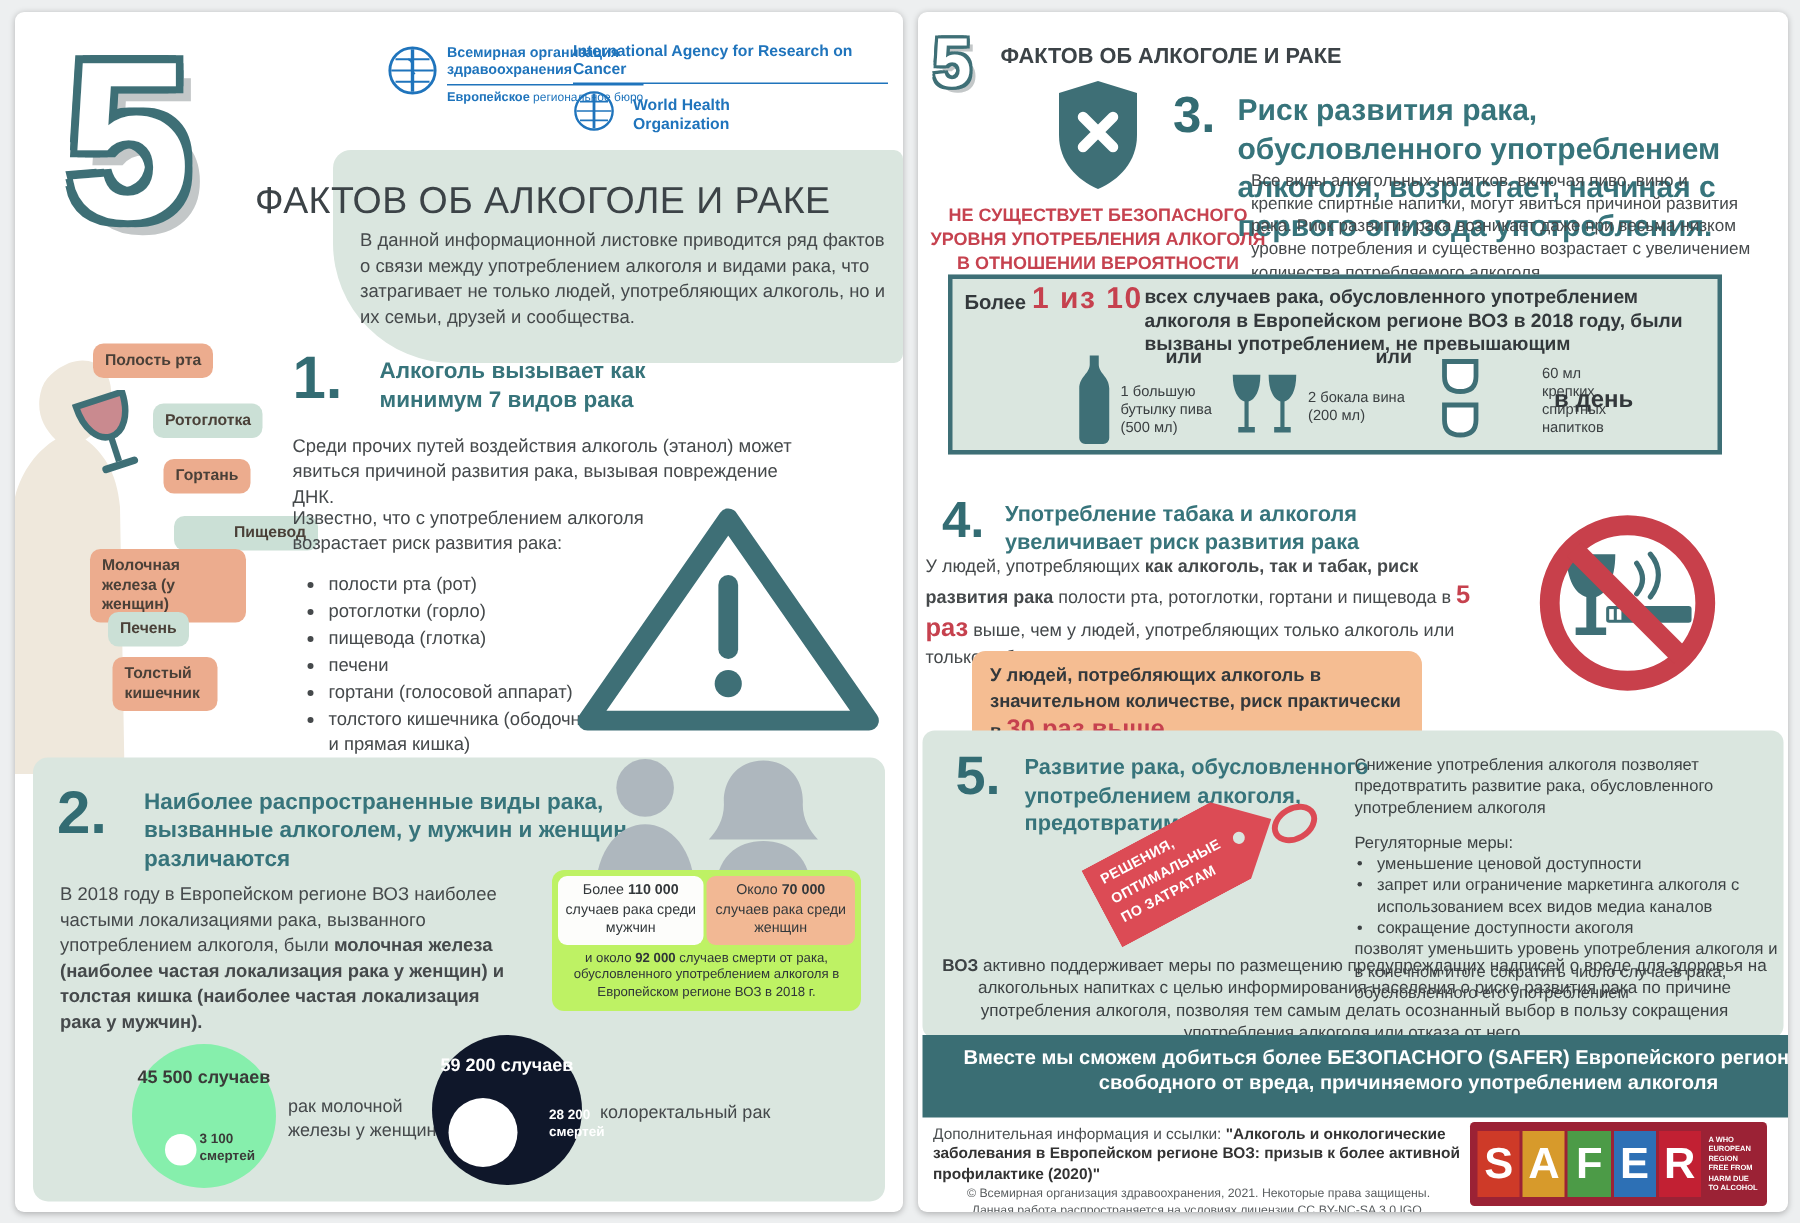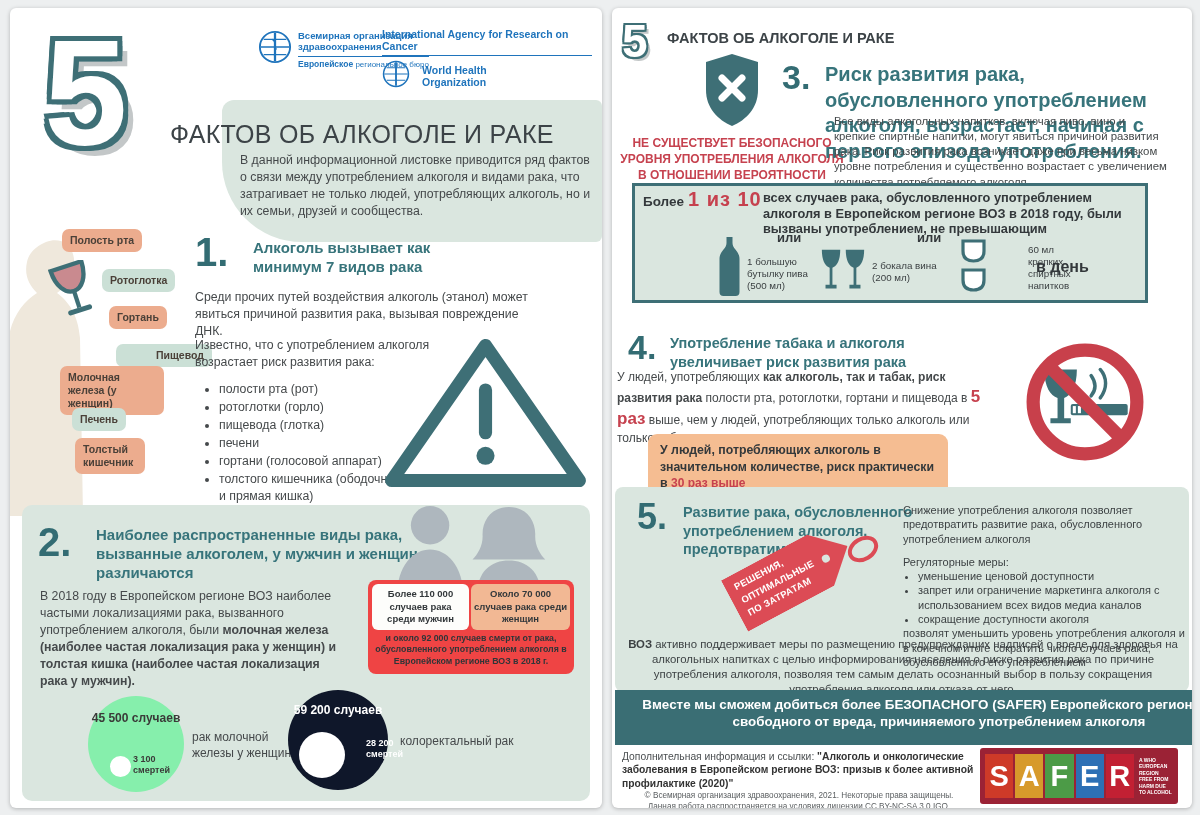--- a/index.html
+++ b/index.html
@@ -66,21 +66,21 @@
   .f1-head { left:243px; top:230px; width:235px; font-size:15px; }
   .f1-p1 { left:185px; top:281px; width:348px; }
   .f1-p2 { left:185px; top:329px; width:238px; }
   .f1-ul { left:192px; top:373px; width:245px; }
 
   .panel2 { left:12px; top:497px; width:568px; height:296px; background:#DAE6DF; border-radius:10px; }
   .f2-num { left:28px; top:514px; font-size:40px; }
   .f2-head { left:86px; top:517px; width:352px; font-size:15px; }
   .f2-p { left:30px; top:580px; width:304px; }
 
-  .stats-box { left:358px; top:572px; width:206px; height:94px; background:#ef4444; border-radius:8px;font-weight:bold; }
+  .stats-box { left:358px; top:572px; width:206px; height:94px; background:#bef264; border-radius:8px; }
   .stat-card { position:absolute; top:4px; height:46px; border-radius:6px; font-size:9.5px; line-height:1.3;
                display:flex; align-items:center; justify-content:center; text-align:center; color:#33383b; padding:2px; }
   .stat-men { left:4px; width:97px; background:#fdfdfb; }
   .stat-women { left:103px; width:99px; background:#F2B894; }
   .stat-deaths { position:absolute; left:5px; top:53px; width:196px; font-size:8.8px; line-height:1.3; text-align:center; color:#2F3538; }
 
   .circle { position:absolute; border-radius:50%; }
   .circle .cases { text-align:center; font-weight:bold; font-size:12px; line-height:1.2; }
   .c1 { left:78px; top:688px; width:96px; height:96px; background:#86efac; color:#3a3a38; }
   .c1 .cases { margin-top:15px; }
@@ -101,21 +101,21 @@
   .rb-more { left:8px; top:8px; font-size:13.5px; font-weight:bold; color:#33383b; }
   .rb-ratio { left:53px; top:2px; font-size:20px; font-weight:bold; color:#C6414E; letter-spacing:1px; }
   .rb-text { left:128px; top:4px; width:372px; font-size:12.8px; font-weight:bold; color:#33383b; line-height:1.22; }
   .rb-cap { position:absolute; font-size:9.8px; line-height:1.22; color:#3a3f41; }
   .rb-or { position:absolute; font-size:13px; font-weight:bold; color:#33383b; }
   .rb-day { left:401px; top:72px; font-size:16px; font-weight:bold; color:#33383b; }
 
   .f4-num { left:16px; top:322px; font-size:34px; }
   .f4-head { left:58px; top:326px; width:312px; font-size:14.5px; }
   .f4-p { left:5px; top:362px; width:374px; font-size:12px; line-height:1.32; }
-  .times-red { color:#C6414E; font-weight:bold; font-size:12px; }
+  .times-red { color:#C6414E; font-weight:bold; font-size:17px; }
   .orange-box { left:36px; top:426px; width:300px; background:#F5BD92; border-radius:9px; padding:8px 12px;
                 font-size:12.3px; font-weight:bold; color:#33383b; line-height:1.35; }
 
   .panel5 { left:3px; top:479px; width:574px; height:205px; background:#DAE6DF; border-radius:8px; }
   .f5-num { left:22px; top:12px; font-size:36px; }
   .f5-head { left:68px; top:16px; width:238px; font-size:14.5px; }
   .p5-col { left:288px; top:16px; width:282px; font-size:11px; line-height:1.3; color:#3d4244; }
   .p5-col .mt { margin-top:9px; }
   .p5-col ul { list-style:disc; padding-left:15px; }
   .who-p { left:12px; top:150px; width:552px; font-size:11.4px; line-height:1.32; text-align:center; color:#3d4244; }

